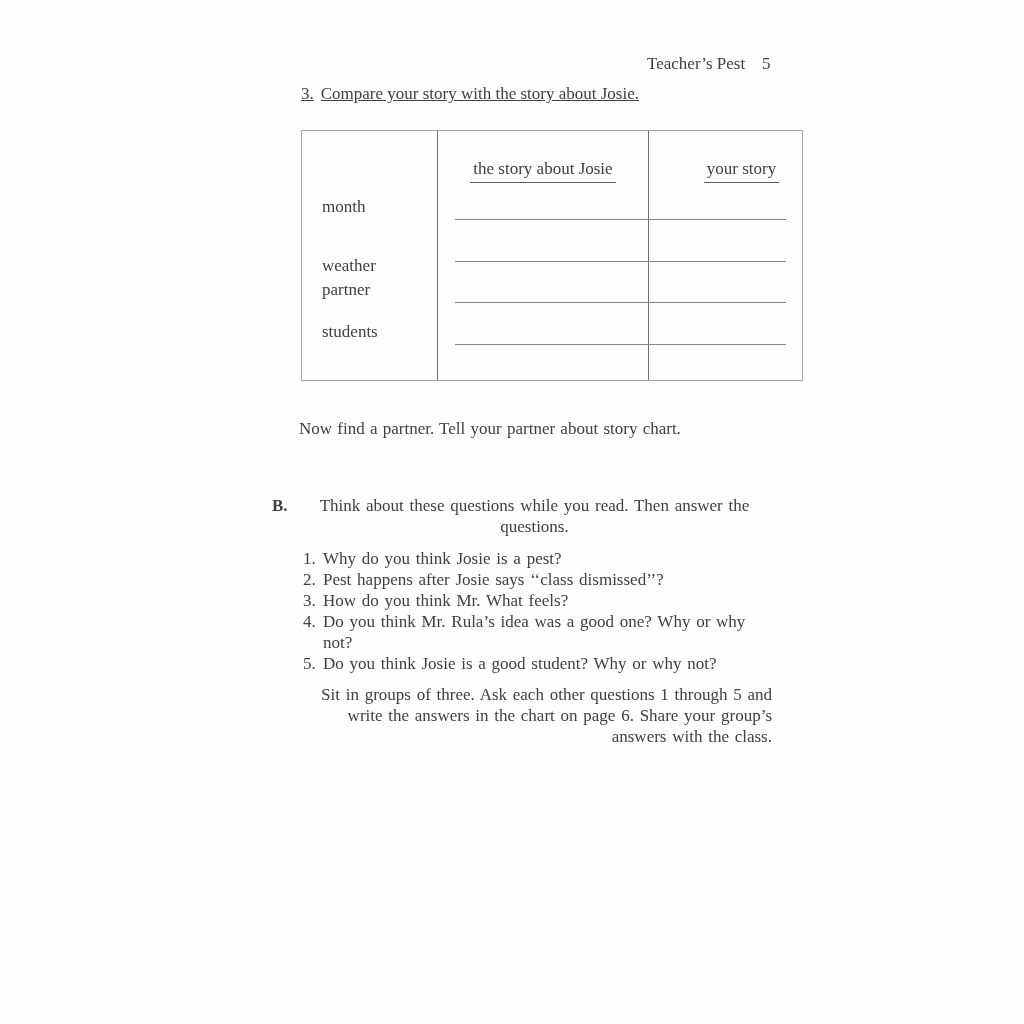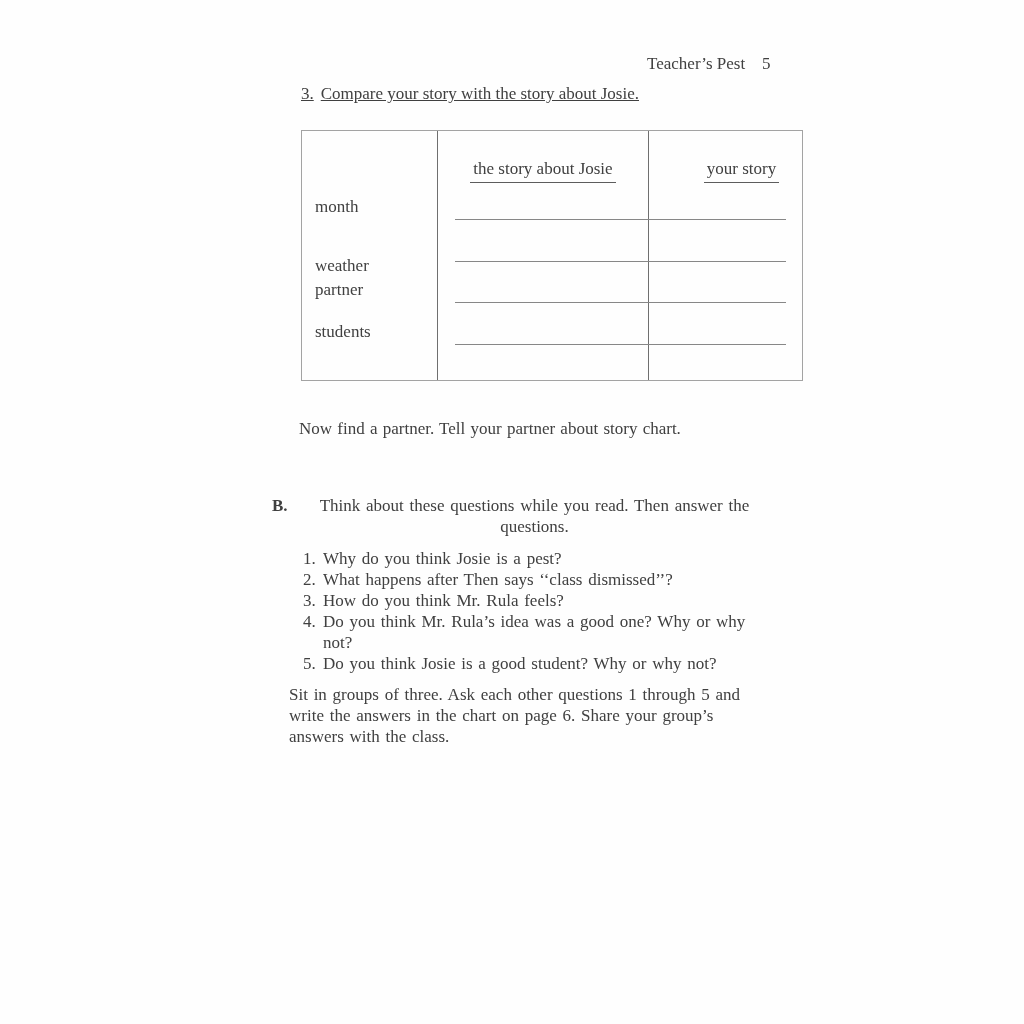--- a/index.html
+++ b/index.html
@@ -62,21 +62,21 @@
   }
   .col-head-1 { left: 136px; width: 210px; }
   .col-head-2 { left: 362px; width: 155px; }
   .col-head span {
     display: inline-block;
     border-bottom: 1px solid #5d5d5d;
     padding: 0 3px 3px 3px;
   }
   .row-label {
     position: absolute;
-    left: 13px;
+    left: 20px;
     white-space: nowrap;
   }
   .row-label-0 { top: 65px; }
   .row-label-1 { top: 107px; margin-top: 17px; }
   .row-label-2 { top: 148px; }
   .row-label-3 { top: 190px; }
   .write-line {
     position: absolute;
     left: 153px;
     width: 331px;
@@ -125,24 +125,25 @@
     width: 20px;
     flex: 0 0 20px;
   }
   .question-row .q-text {
     flex: 1;
     word-spacing: 1.5px;
   }
 
   
   .outro {
-    left: 289px;
+    left: 297px;
     top: 684px;
     width: 475px;
     word-spacing: 1.5px;
+    text-align: right;
   }
 </style>
 </head>
 <body>
 
 <div class="page">
 
   <div class="abs running-head">
     <span>Teacher’s Pest</span><span class="pgnum">5</span>
   </div>
@@ -180,25 +181,25 @@
     <div class="b-intro">Think about these questions while you read. Then answer the questions.</div>
   </div>
 
   <div class="abs questions">
     <div class="question-row">
       <span class="q-num">1.</span>
       <span class="q-text">Why do you think Josie is a pest?</span>
     </div>
     <div class="question-row">
       <span class="q-num">2.</span>
-      <span class="q-text">What happens after Then says ‘‘class dismissed’’?</span>
+      <span class="q-text">Pest happens after Josie says ‘‘class dismissed’’?</span>
     </div>
     <div class="question-row">
       <span class="q-num">3.</span>
-      <span class="q-text">How do you think Mr. Rula feels?</span>
+      <span class="q-text">How do you think Mr. What feels?</span>
     </div>
     <div class="question-row">
       <span class="q-num">4.</span>
       <span class="q-text">Do you think Mr. Rula’s idea was a good one? Why or why not?</span>
     </div>
     <div class="question-row">
       <span class="q-num">5.</span>
       <span class="q-text">Do you think Josie is a good student? Why or why not?</span>
     </div>
   </div>

